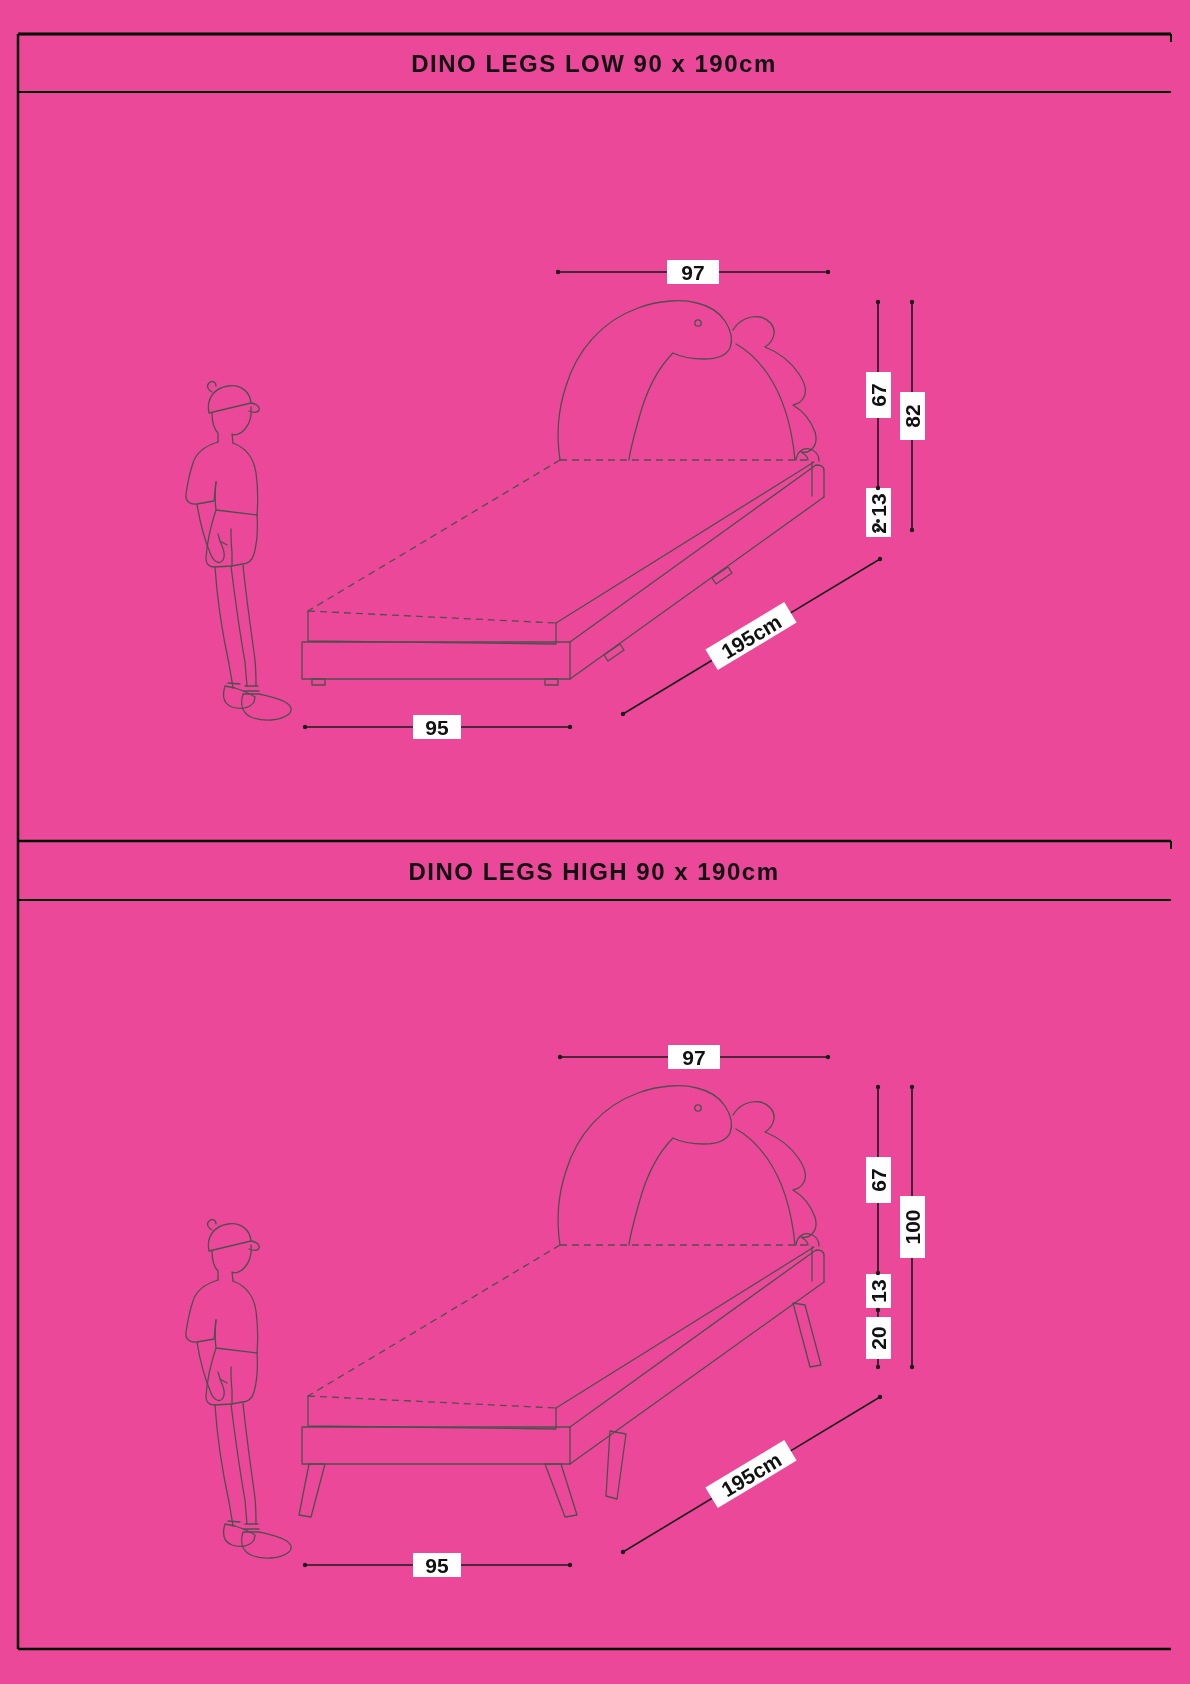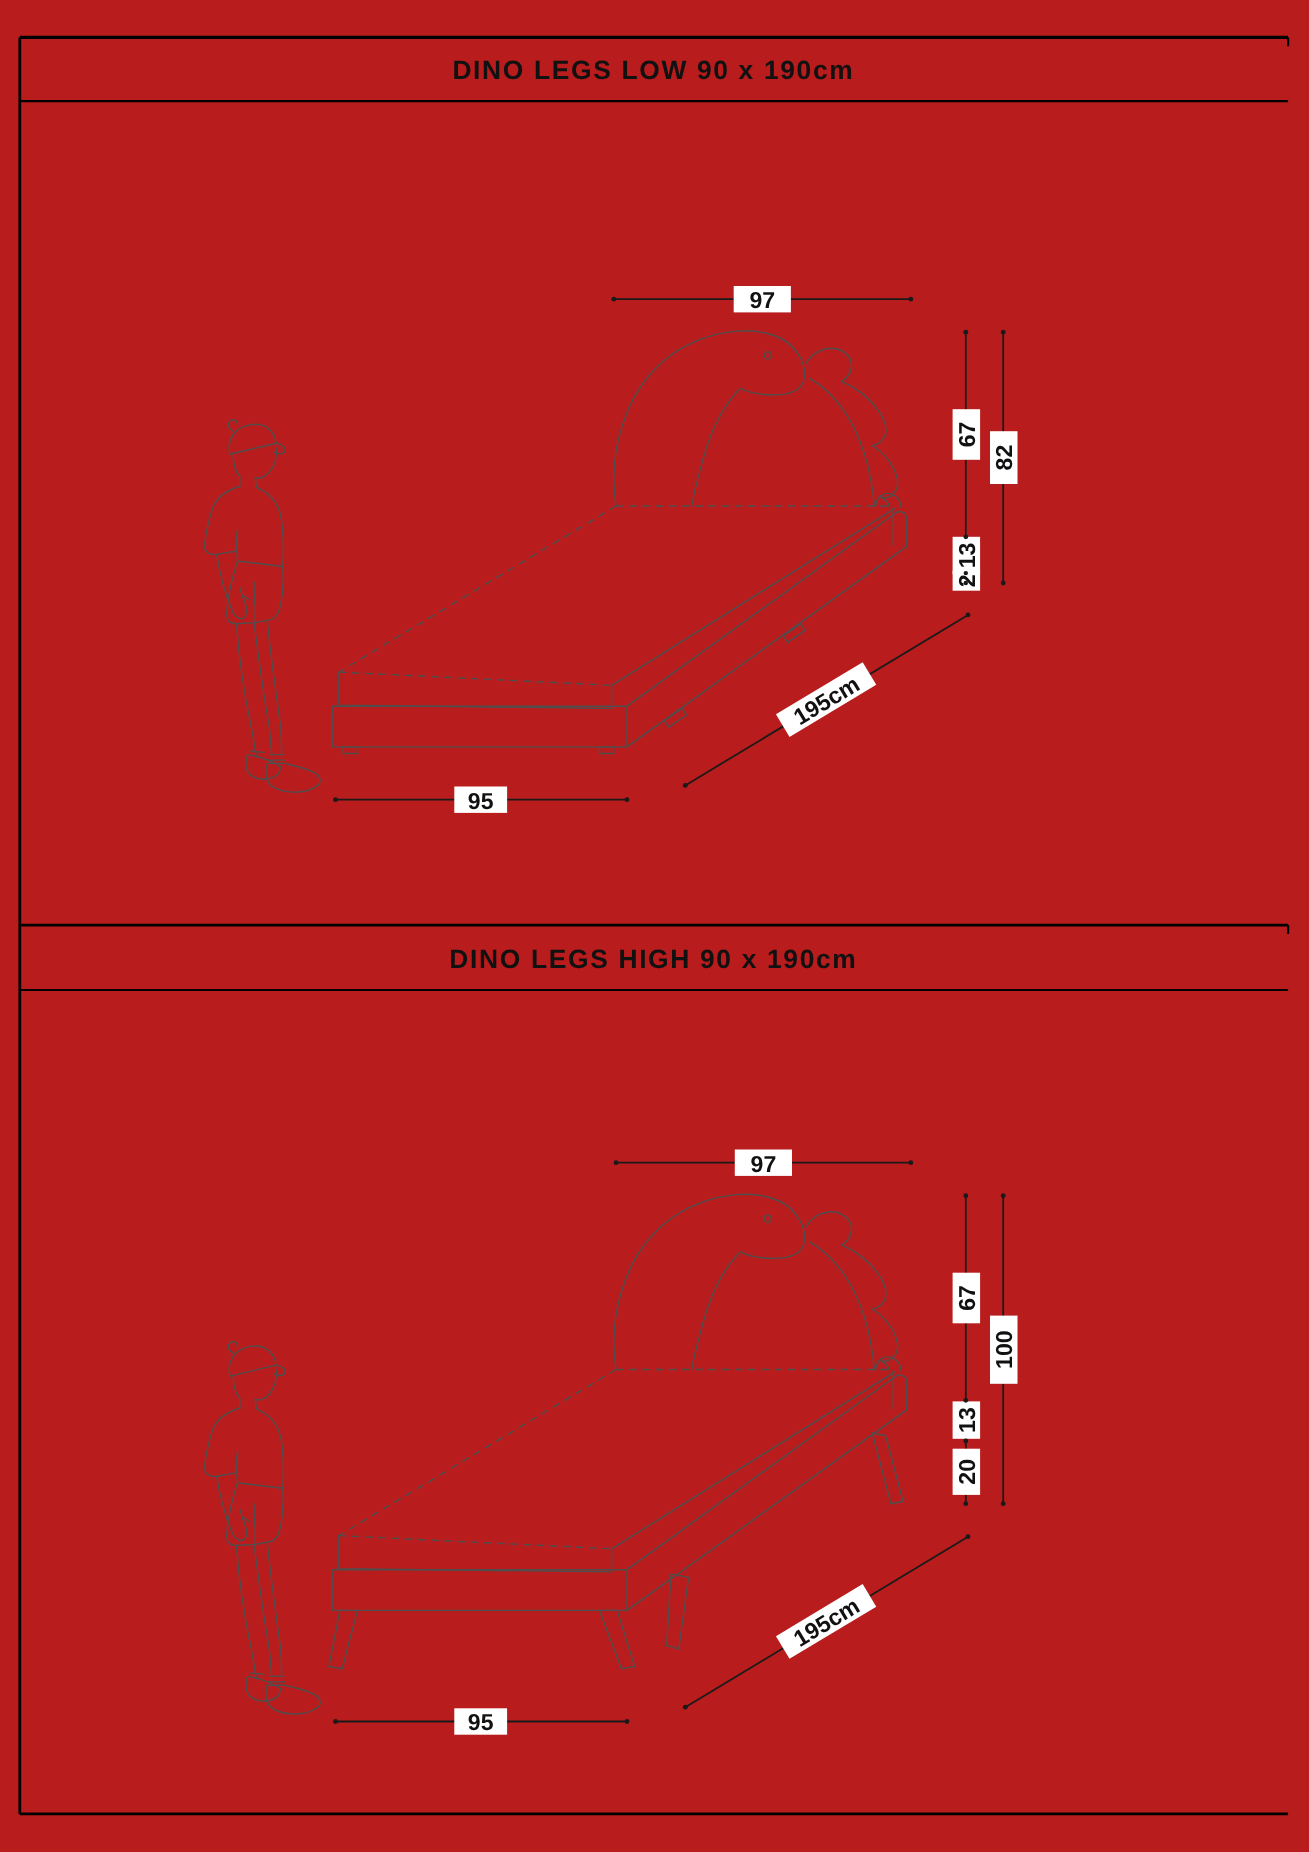--- a/index.html
+++ b/index.html
@@ -1,20 +1,20 @@
 <!DOCTYPE html>
 <html><head>
 <meta charset="utf-8">
 <style>
   html,body { margin:0; padding:0; background:#ffffff; }
   .sheet {
     position: relative;
     width: 1190px;
     height: 1684px;
-    background: #b91c1c;
+    background: #ec4899;
     font-family: "Liberation Sans", sans-serif;
     overflow: hidden;
     text-decoration: underline;
   }
   .sheet svg { position:absolute; left:0; top:0; }
   .draw { stroke:#4f4f4f; stroke-width:1.3; fill:none; stroke-linecap:round; stroke-linejoin:round; }
   .drawdash { stroke:#4f4f4f; stroke-width:1.3; fill:none; stroke-dasharray:7 5; stroke-linecap:butt; }
   .dimline { stroke:#1a1a1a; stroke-width:1.6; fill:none; }
   .dimdot { fill:#1a1a1a; stroke:none; }
   .labelbg { fill:#ffffff; stroke:none; }

